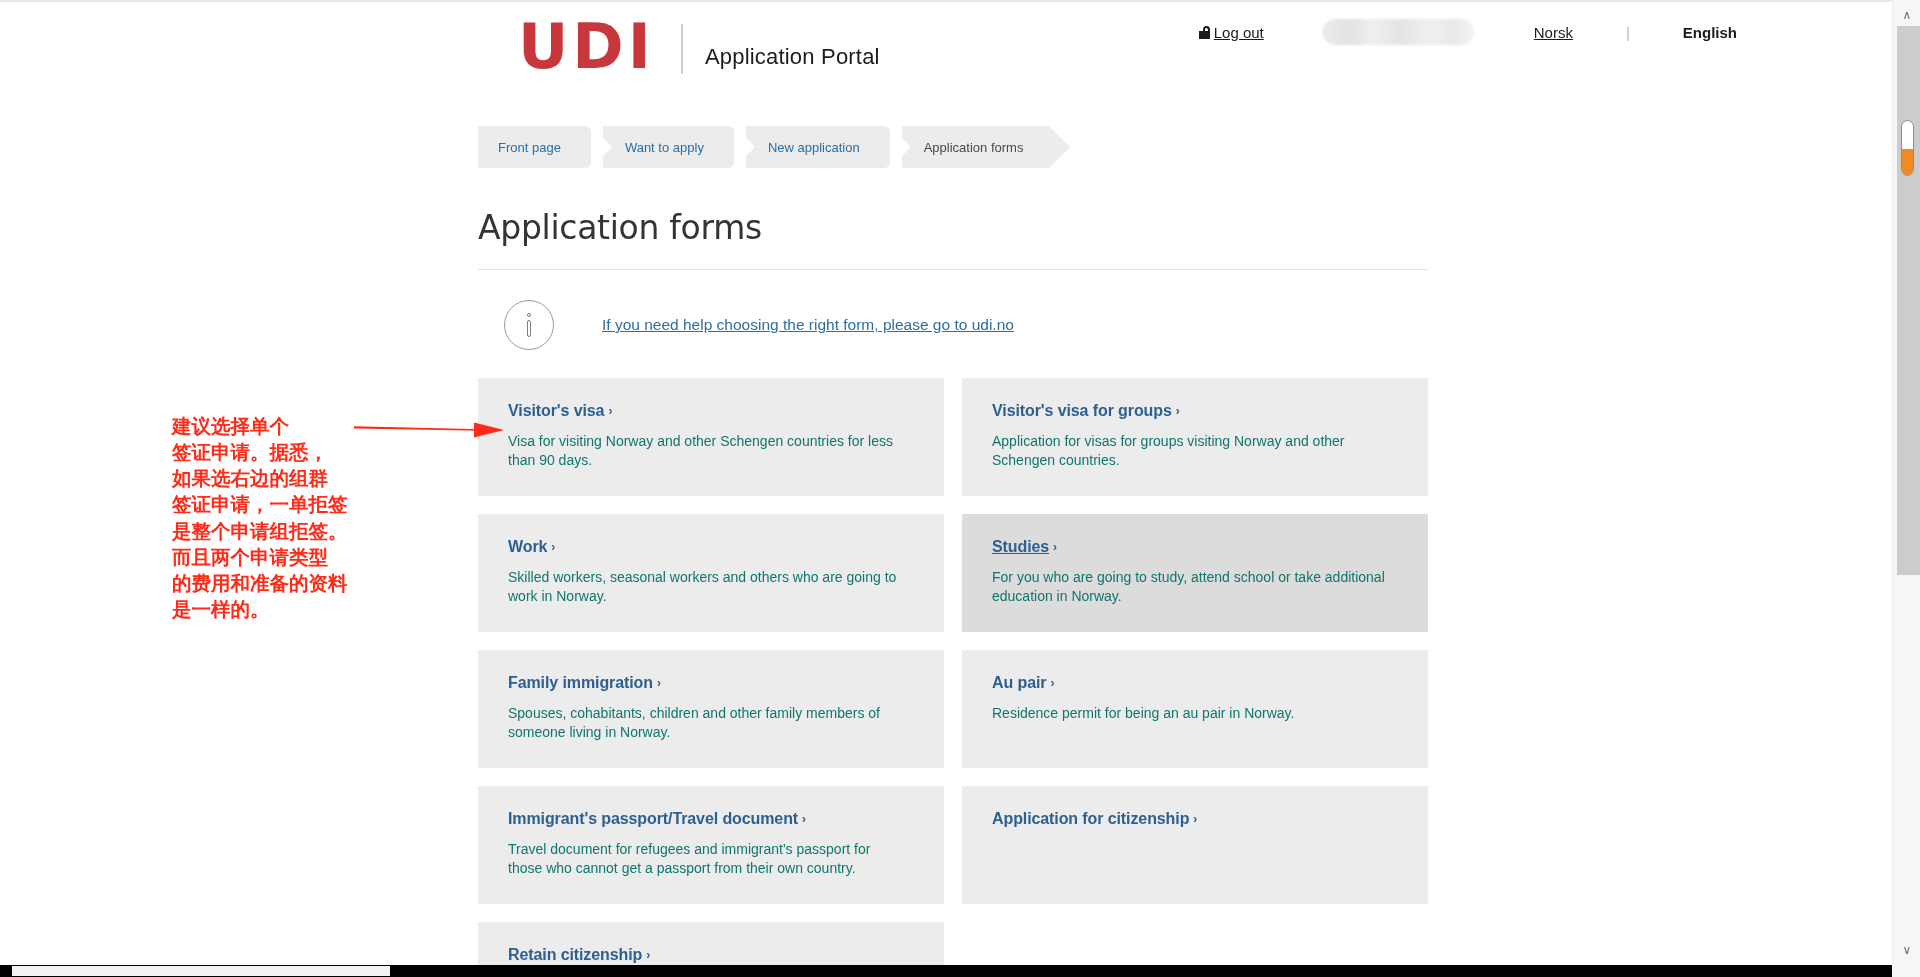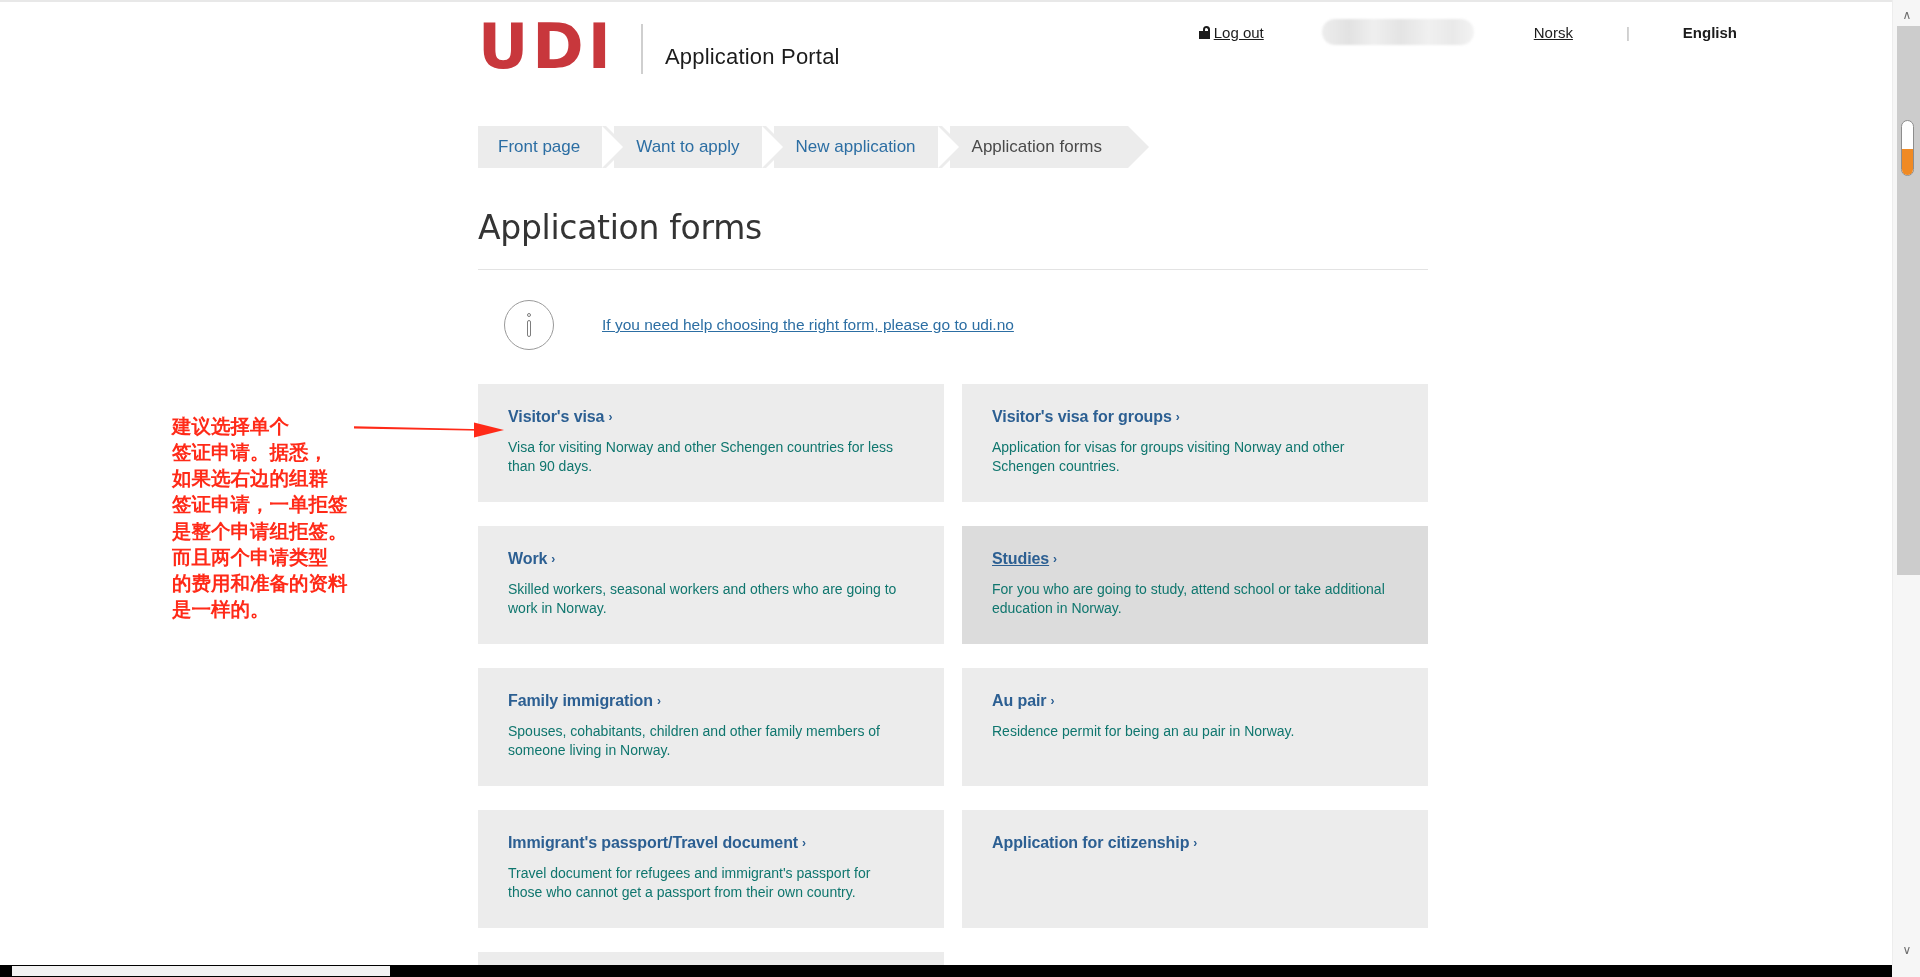--- a/index.html
+++ b/index.html
@@ -48,20 +48,21 @@
     display: flex;
     align-items: center;
   }
   .logo-udi {
     font-family: "DejaVu Sans", sans-serif;
     font-size: 62px;
     font-weight: bold;
     color: #c8373c;
     letter-spacing: 4px;
     line-height: 62px;
+    margin-left: 40px;
   }
   .logo-divider {
     width: 2px;
     height: 50px;
     background: #cfcfcf;
     margin: 0 22px 0 26px;
     align-self: flex-end;
     position: relative;
     top: -4px;
   }
@@ -150,23 +151,23 @@
     display: flex;
     height: 42px;
     align-items: stretch;
   }
   .crumb {
     position: relative;
     display: flex;
     align-items: center;
     background: #ececec;
     color: #2c6ea3;
-    font-size: 17px;
+    font-size: 13px;
     padding: 0 26px 0 22px;
-    margin-right: 8px;
+    margin-right: 16px;
     cursor: pointer;
     white-space: nowrap;
   }
   .crumb:first-child { padding-left: 20px; }
   .crumb::after {
     content: "";
     position: absolute;
     right: -21px; top: 0;
     width: 0; height: 0;
     border-top: 21px solid transparent;
@@ -248,21 +249,20 @@
     grid-template-columns: 466px 466px;
     column-gap: 18px;
     row-gap: 18px;
   }
   .card {
     background: #ececec;
     padding: 24px 28px 26px 30px;
     box-sizing: border-box;
     min-height: 118px;
     cursor: pointer;
-    margin-top: 6px;
   }
   .card.hover { background: #dcdcdc; }
   .card-title {
     font-size: 16px;
     font-weight: bold;
     color: #2c5f92;
     margin: 0 0 12px 0;
     letter-spacing: -.1px;
   }
   .card.hover .card-title .t { text-decoration: underline; }

